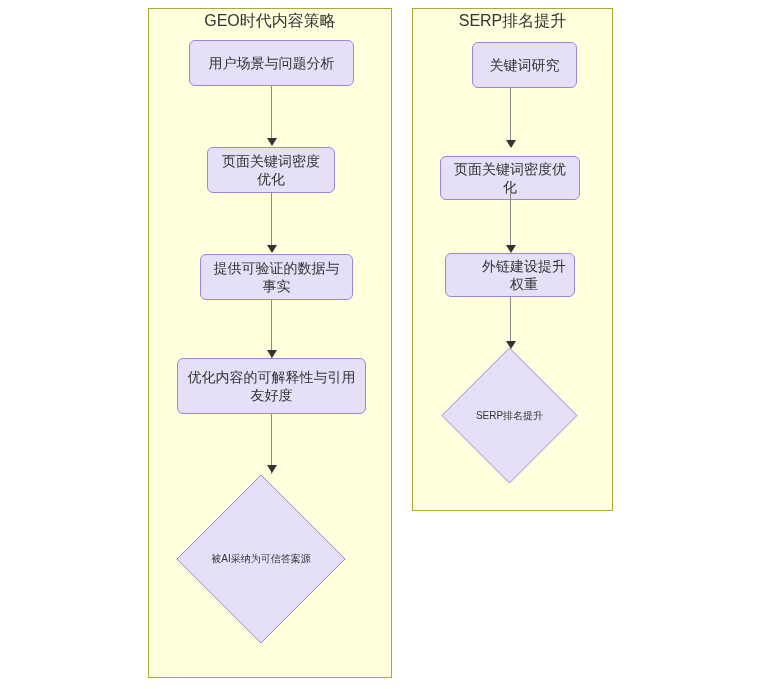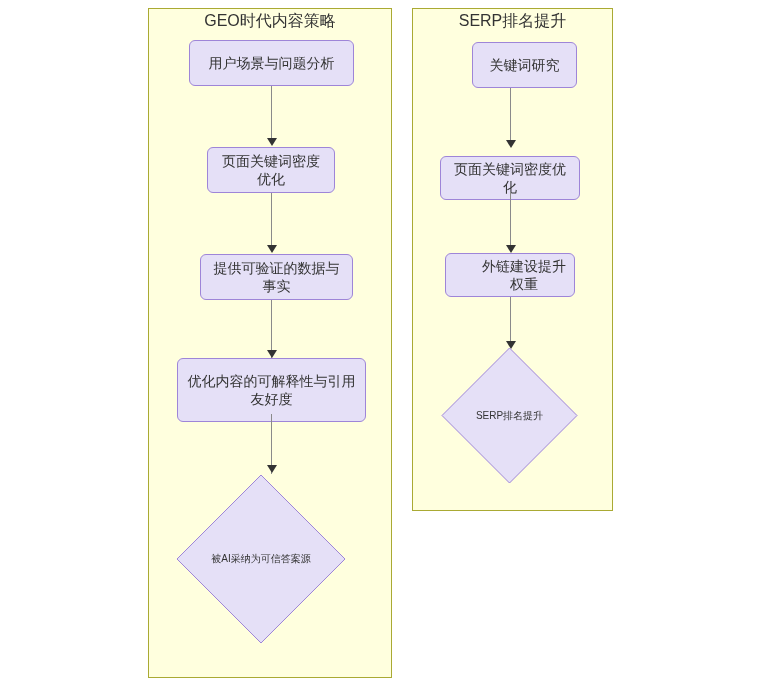--- a/index.html
+++ b/index.html
@@ -119,21 +119,21 @@
   <div class="node" style="left:207px; top:147px; width:128px; height:46px;">页面关键词密度优化</div>
 
   <div class="edge-line" style="left:270.5px; top:193px; height:55px;"></div>
   <div class="edge-arrow" style="left:266.5px; top:245px;"></div>
 
   <div class="node" style="left:200px; top:254px; width:153px; height:46px;">提供可验证的数据与事实</div>
 
   <div class="edge-line" style="left:270.5px; top:300px; height:59px;"></div>
   <div class="edge-arrow" style="left:266.5px; top:350px;"></div>
 
-  <div class="node" style="left:177px; top:358px; width:189px; height:64px;">优化内容的可解释性与引用
+  <div class="node" style="left:177px; top:358px; width:189px; height:56px;">优化内容的可解释性与引用
 友好度</div>
 
   <div class="edge-line" style="left:270.5px; top:414px; height:60px;"></div>
   <div class="edge-arrow" style="left:266.5px; top:465px;"></div>
 
   <div class="diamond-wrap" style="left:176px; top:474px; width:170px; height:170px;">
     <svg width="170" height="170" viewBox="0 0 170 170">
       <polygon points="85,1 169,85 85,169 1,85" fill="#e5e0f7" stroke="#9e85d8" stroke-width="1"></polygon>
     </svg>
     <div class="diamond-label">被AI采纳为可信答案源</div>

